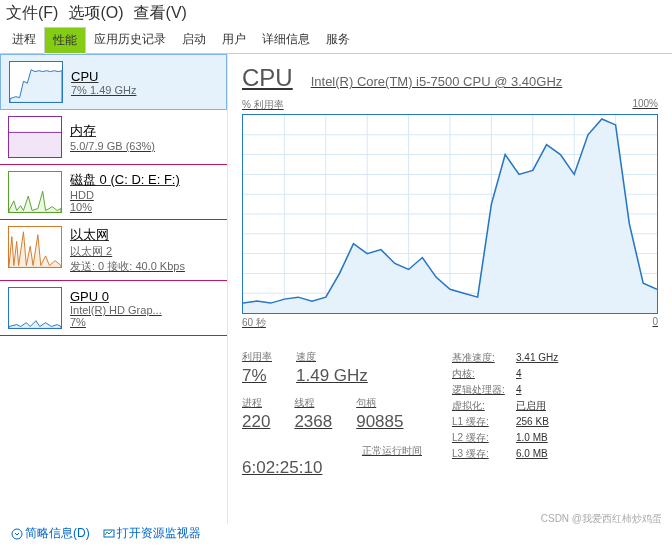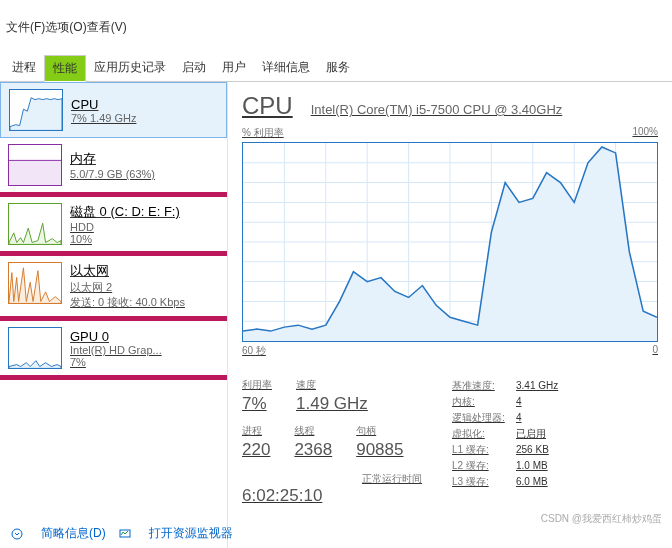--- a/index.html
+++ b/index.html
@@ -1,24 +1,24 @@
 <!DOCTYPE html>
 <html><head>
 <meta charset="utf-8">
 <style>
 * { margin: 0; padding: 0; box-sizing: border-box; font-family: "Microsoft YaHei", "Segoe UI", sans-serif; }
 body { background: #fff; width: 672px; height: 548px; overflow: hidden; font-size: 12px; color: #333; }
-.menubar { display: flex; padding: 19px 6px; font-size: 12px; }
+.menubar { display: flex; padding: 3px 6px; gap: 10px; font-size: 16px; }
 .menubar span { cursor: default; }
 .tabbar { display: flex; border-bottom: 1px solid #ccc; padding: 0 4px; font-size: 12px; }
 .tabbar .tab { padding: 4px 8px; cursor: pointer; }
 .tabbar .tab.active { border: 1px solid #ccc; border-bottom: 1px solid #fff; margin-bottom: -1px; background: #84cc16; }
 .main { display: flex; height: 470px; text-decoration: underline; }
 .sidebar { width: 228px; border-right: 1px solid #e5e5e5; overflow: hidden; }
-.sidebar-item { display: flex; padding: 6px 8px; gap: 8px; cursor: pointer; border-bottom: 5px solid #be185d; }
+.sidebar-item { display: flex; padding: 6px 8px; gap: 8px; cursor: pointer; border-bottom: 1px solid #be185d; }
 .sidebar-item.selected { background: #e5f1fb; border: 1px solid #7eb4ea; }
 .thumb { width: 54px; height: 42px; border: 1px solid; flex-shrink: 0; position: relative; background: #fff; }
 .thumb svg { position: absolute; top: 0; left: 0; }
 .sidebar-info { display: flex; flex-direction: column; justify-content: center; }
 .sidebar-title { font-size: 13px; color: #000; }
 .sidebar-sub { font-size: 11px; color: #666; }
 .content { flex: 1; padding: 10px 14px; overflow: hidden; }
 .header { display: flex; align-items: baseline; gap: 18px; margin-bottom: 6px; }
 .header h1 { font-size: 24px; font-weight: normal; color: #555; }
 .header .model { font-size: 13px; color: #666; }
@@ -31,21 +31,21 @@
 .stat-label { font-size: 10px; color: #777; }
 .stat-val { font-size: 17px; color: #555; margin-top: 2px; }
 .stat-val.big { font-size: 17px; }
 .detail-grid { font-size: 10px; color: #555; }
 .detail-grid .row { display: flex; line-height: 1.6; }
 .detail-grid .k { width: 64px; color: #777; }
 .detail-grid .v { color: #333; }
 .uptime-label { font-size: 10px; color: #777; margin-top: 12px; text-align: right; }
 .uptime-val { font-size: 17px; color: #555; }
 .footer { position: absolute; bottom: 6px; left: 10px; display: flex; align-items: center; gap: 12px; font-size: 12px; }
-.footer .link { color: #0066cc; cursor: pointer; display: flex; align-items: center; gap: 17px; }
+.footer .link { color: #0066cc; cursor: pointer; display: flex; align-items: center; gap: 1px; }
 .footer .icon { width: 14px; height: 14px; display: inline-flex; align-items: center; justify-content: center; }
 .watermark { position: absolute; right: 10px; bottom: 22px; font-size: 10px; color: #aaa; }
 .stats-block { display: flex; gap: 30px; }
 .left-stats { min-width: 180px; }
 .group { margin-bottom: 10px; }
 </style>
 </head>
 <body>
 
 <div class="menubar">

